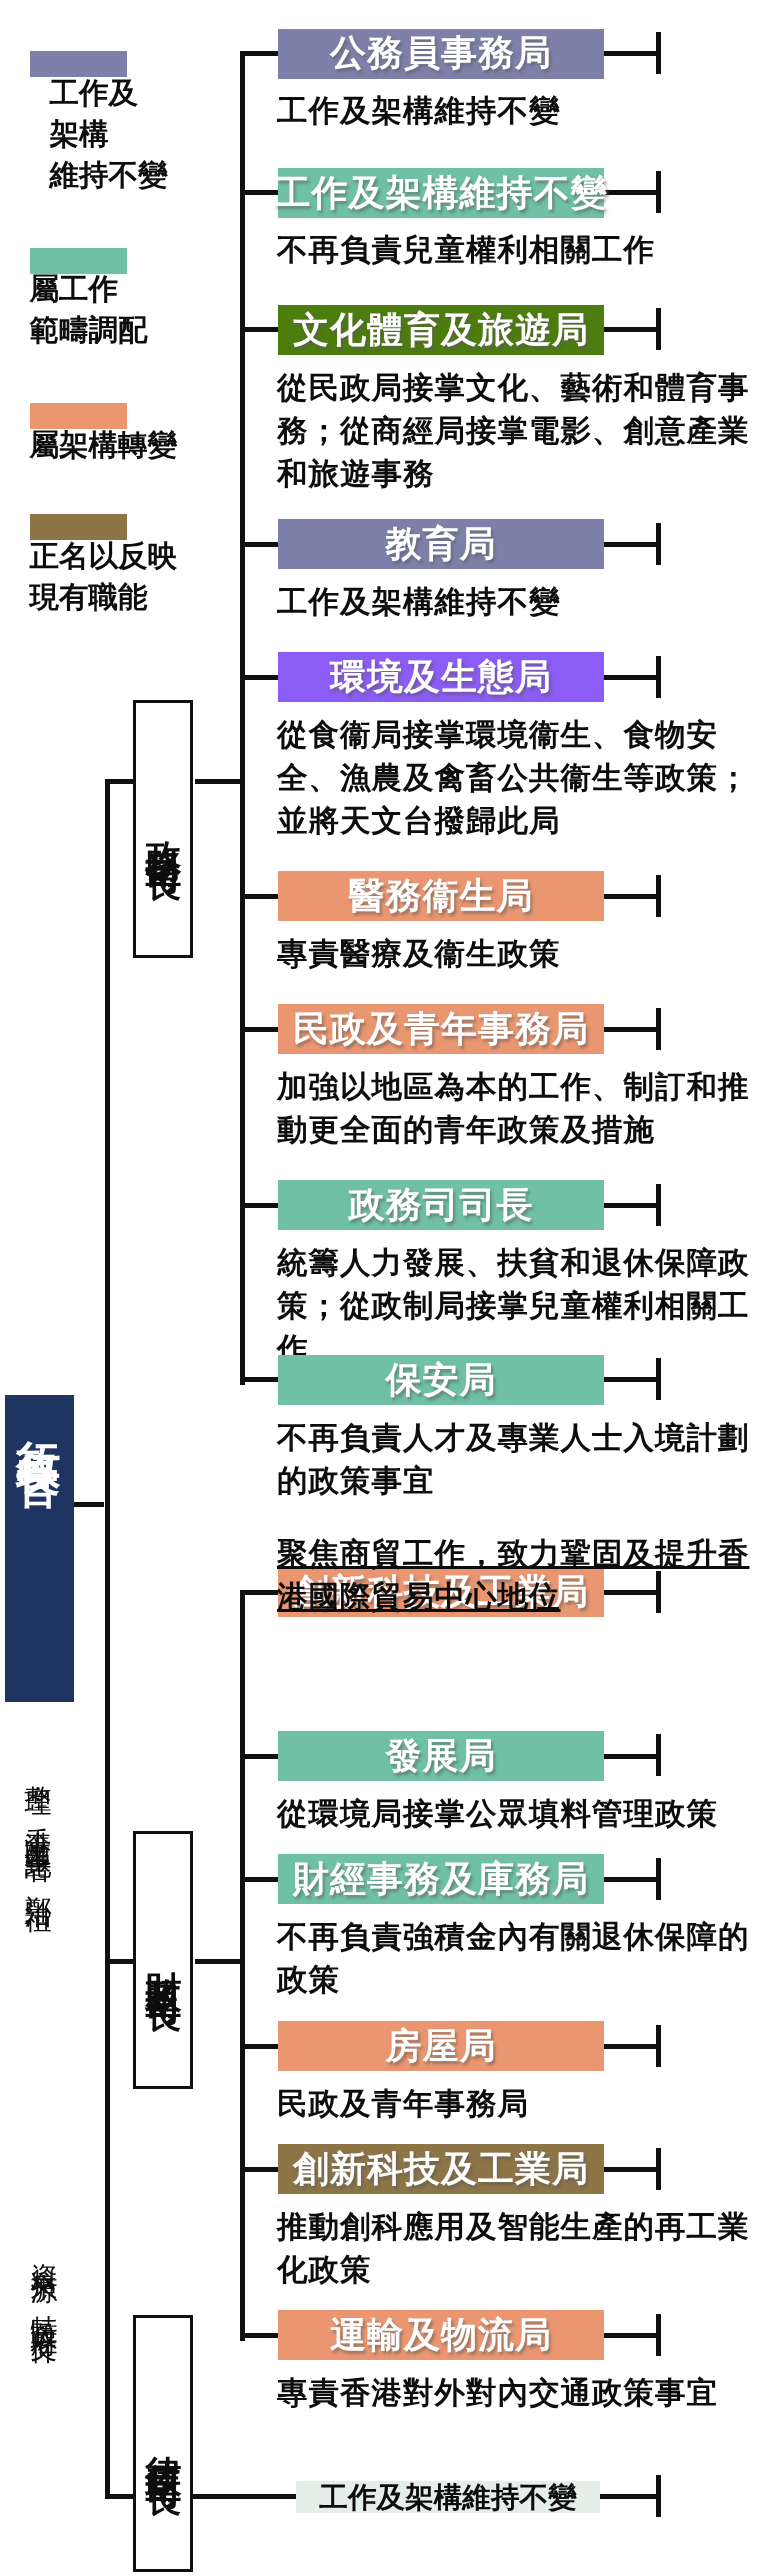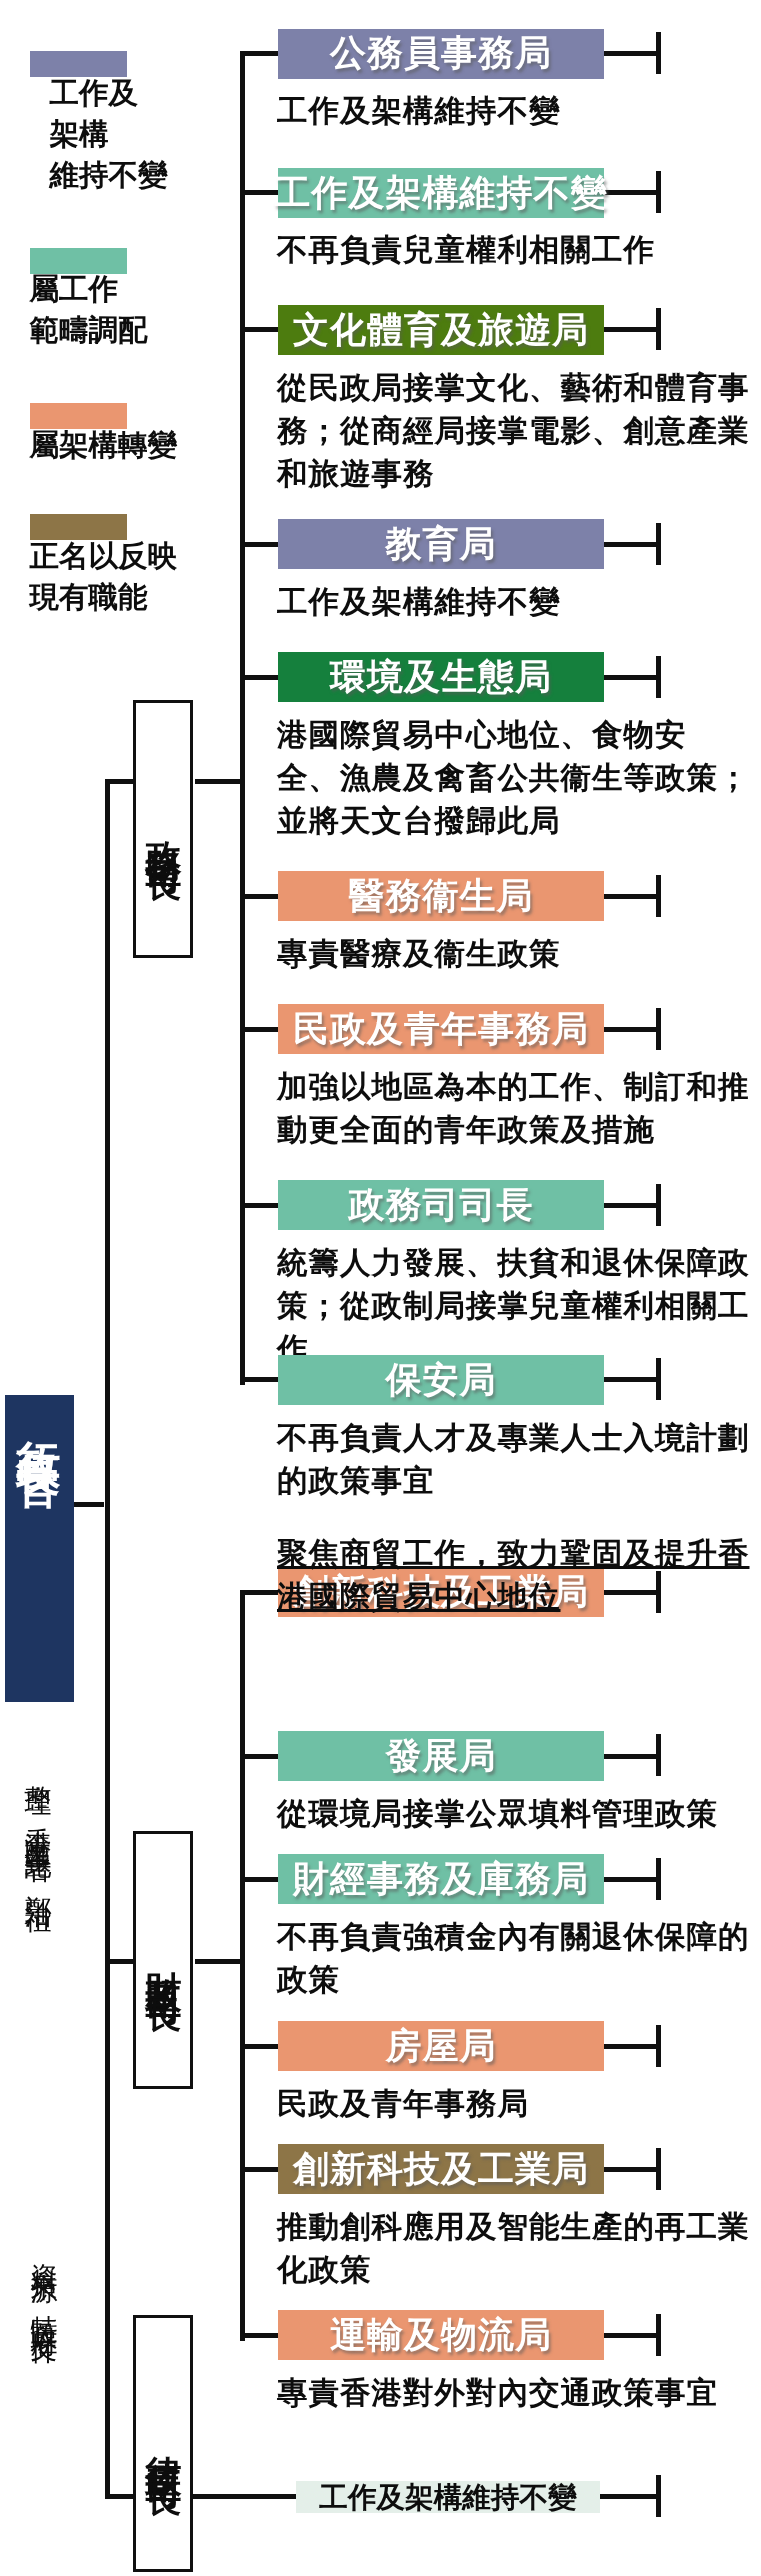--- a/index.html
+++ b/index.html
@@ -133,24 +133,24 @@
       <div class="line" style="left: 240px; top: 542px; width: 38px; height: 4.8px;"></div>
       <div class="line" style="left: 604px; top: 542px; width: 53px; height: 4.8px;"></div>
       <div class="line" style="left: 656px; top: 523px; width: 4.8px; height: 42px;"></div>
       <div class="bureau-bar" style="top: 519px; background: rgb(125, 129, 169);">
         <span class="bureau-title">教育局</span>
       </div>
       <div class="bureau-note" style="top: 580px;">工作及架構維持不變</div>
       <div class="line" style="left: 240px; top: 675px; width: 38px; height: 4.8px;"></div>
       <div class="line" style="left: 604px; top: 675px; width: 53px; height: 4.8px;"></div>
       <div class="line" style="left: 656px; top: 656px; width: 4.8px; height: 42px;"></div>
-      <div class="bureau-bar" style="top: 652px; background: #15803d; font-family: Liberation Serif, serif;">
+      <div class="bureau-bar" style="top: 652px; background: #8b5cf6; font-family: Liberation Serif, serif;">
         <span class="bureau-title">環境及生態局</span>
       </div>
-      <div class="bureau-note" style="top: 713px;">港國際貿易中心地位、食物安
+      <div class="bureau-note" style="top: 713px;">從食衞局接掌環境衞生、食物安
 全、漁農及禽畜公共衞生等政策；
 並將天文台撥歸此局</div>
       <div class="line" style="left: 240px; top: 894px; width: 38px; height: 4.8px;"></div>
       <div class="line" style="left: 604px; top: 894px; width: 53px; height: 4.8px;"></div>
       <div class="line" style="left: 656px; top: 875px; width: 4.8px; height: 42px;"></div>
       <div class="bureau-bar" style="top: 871px; background: rgb(234, 150, 112);">
         <span class="bureau-title">醫務衞生局</span>
       </div>
       <div class="bureau-note" style="top: 932px;">專責醫療及衞生政策</div>
       <div class="line" style="left: 240px; top: 1027px; width: 38px; height: 4.8px;"></div>

